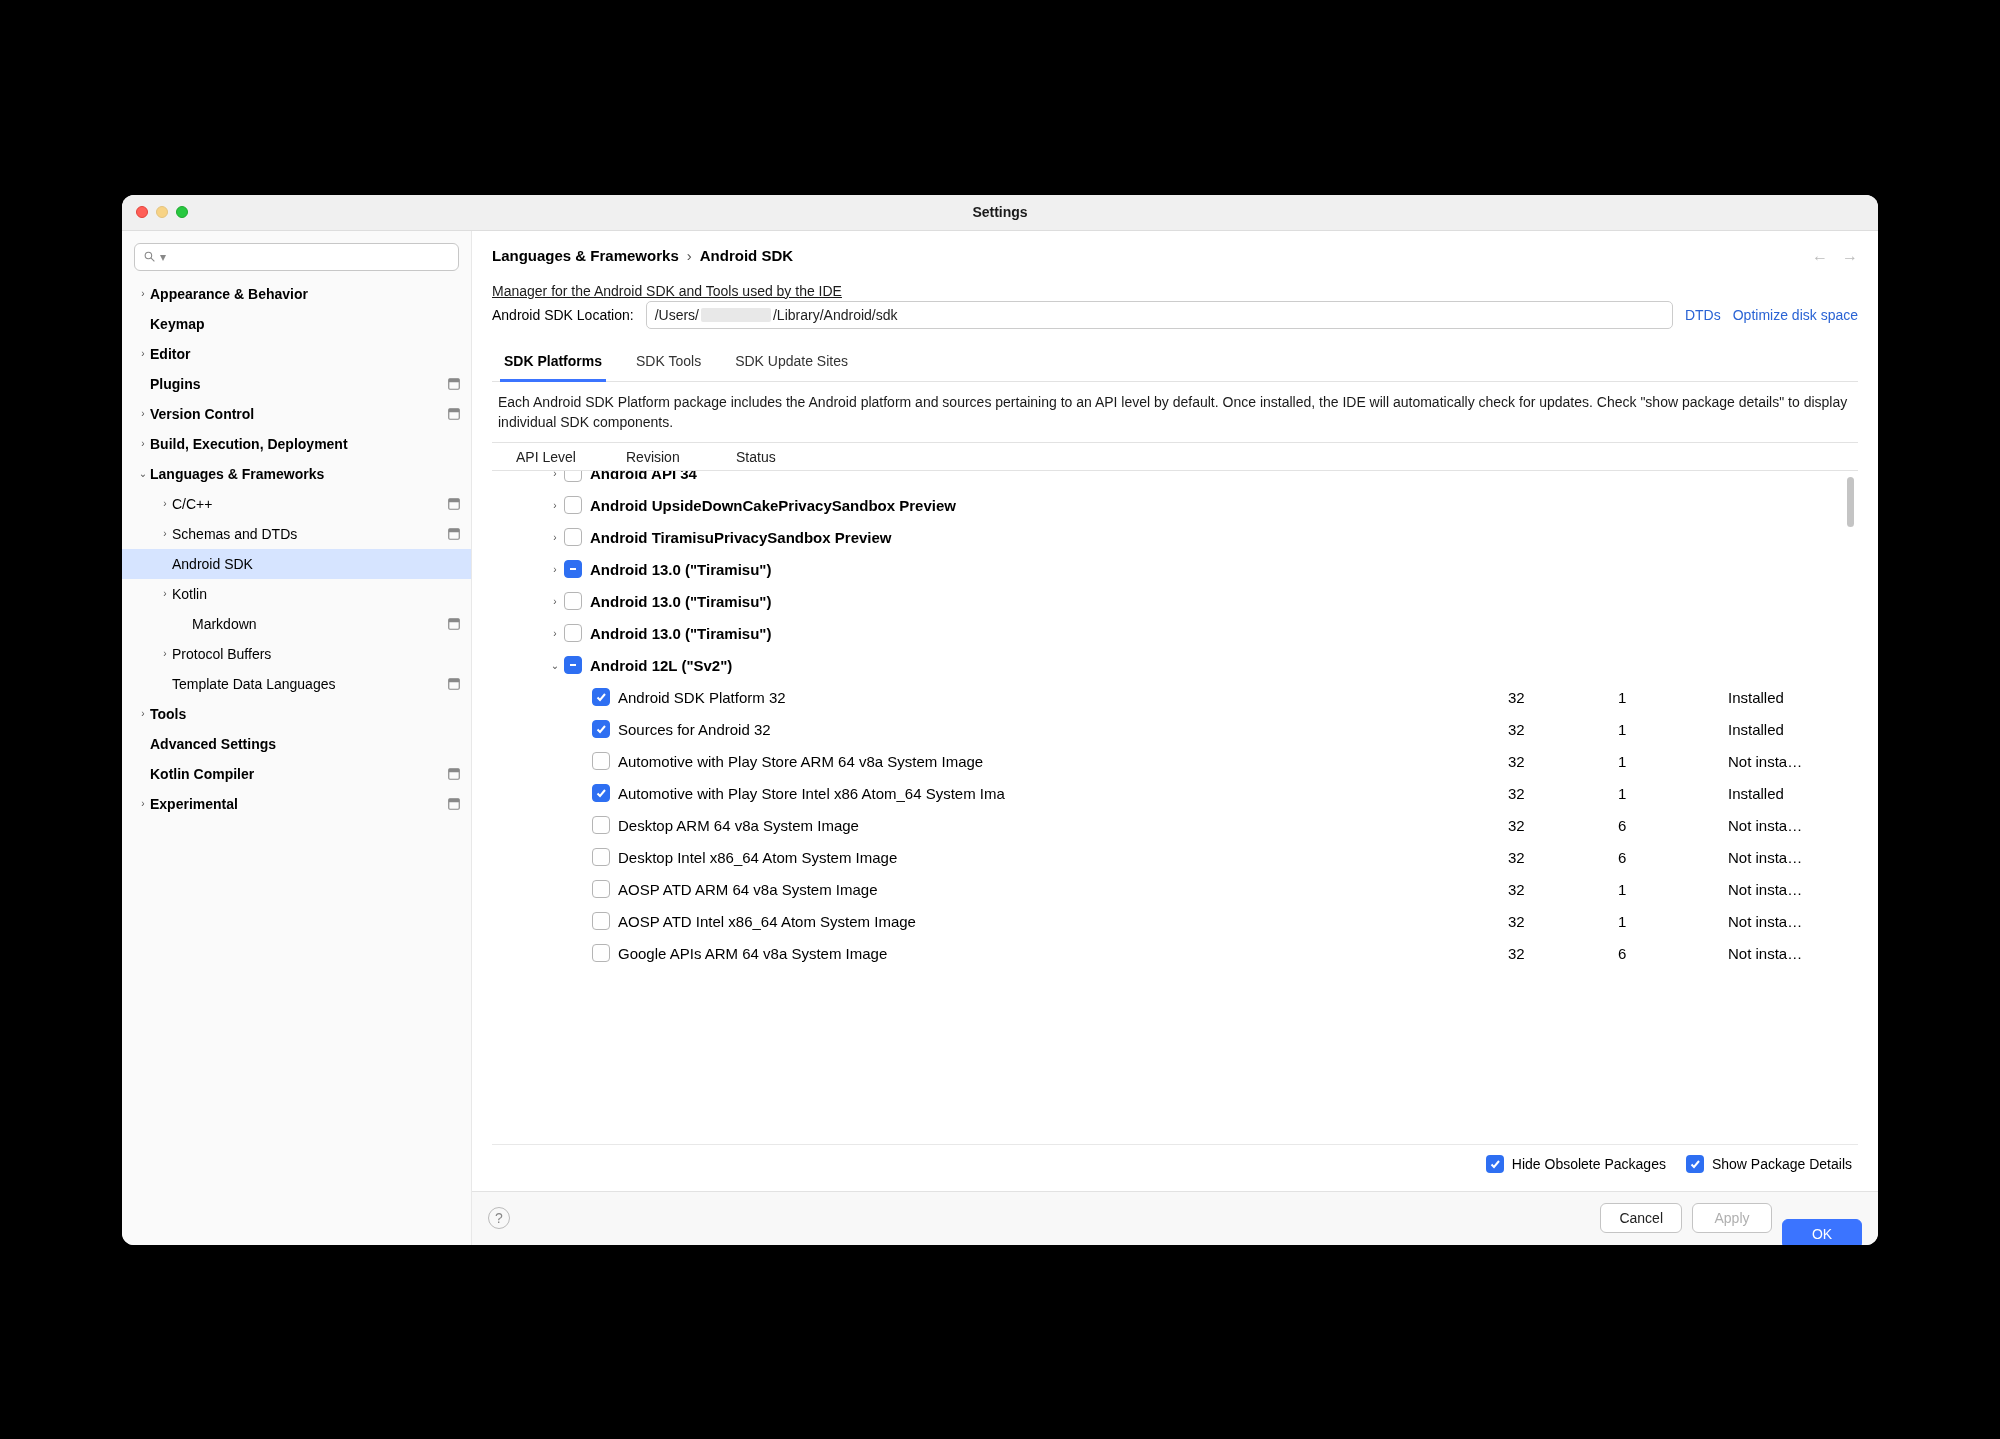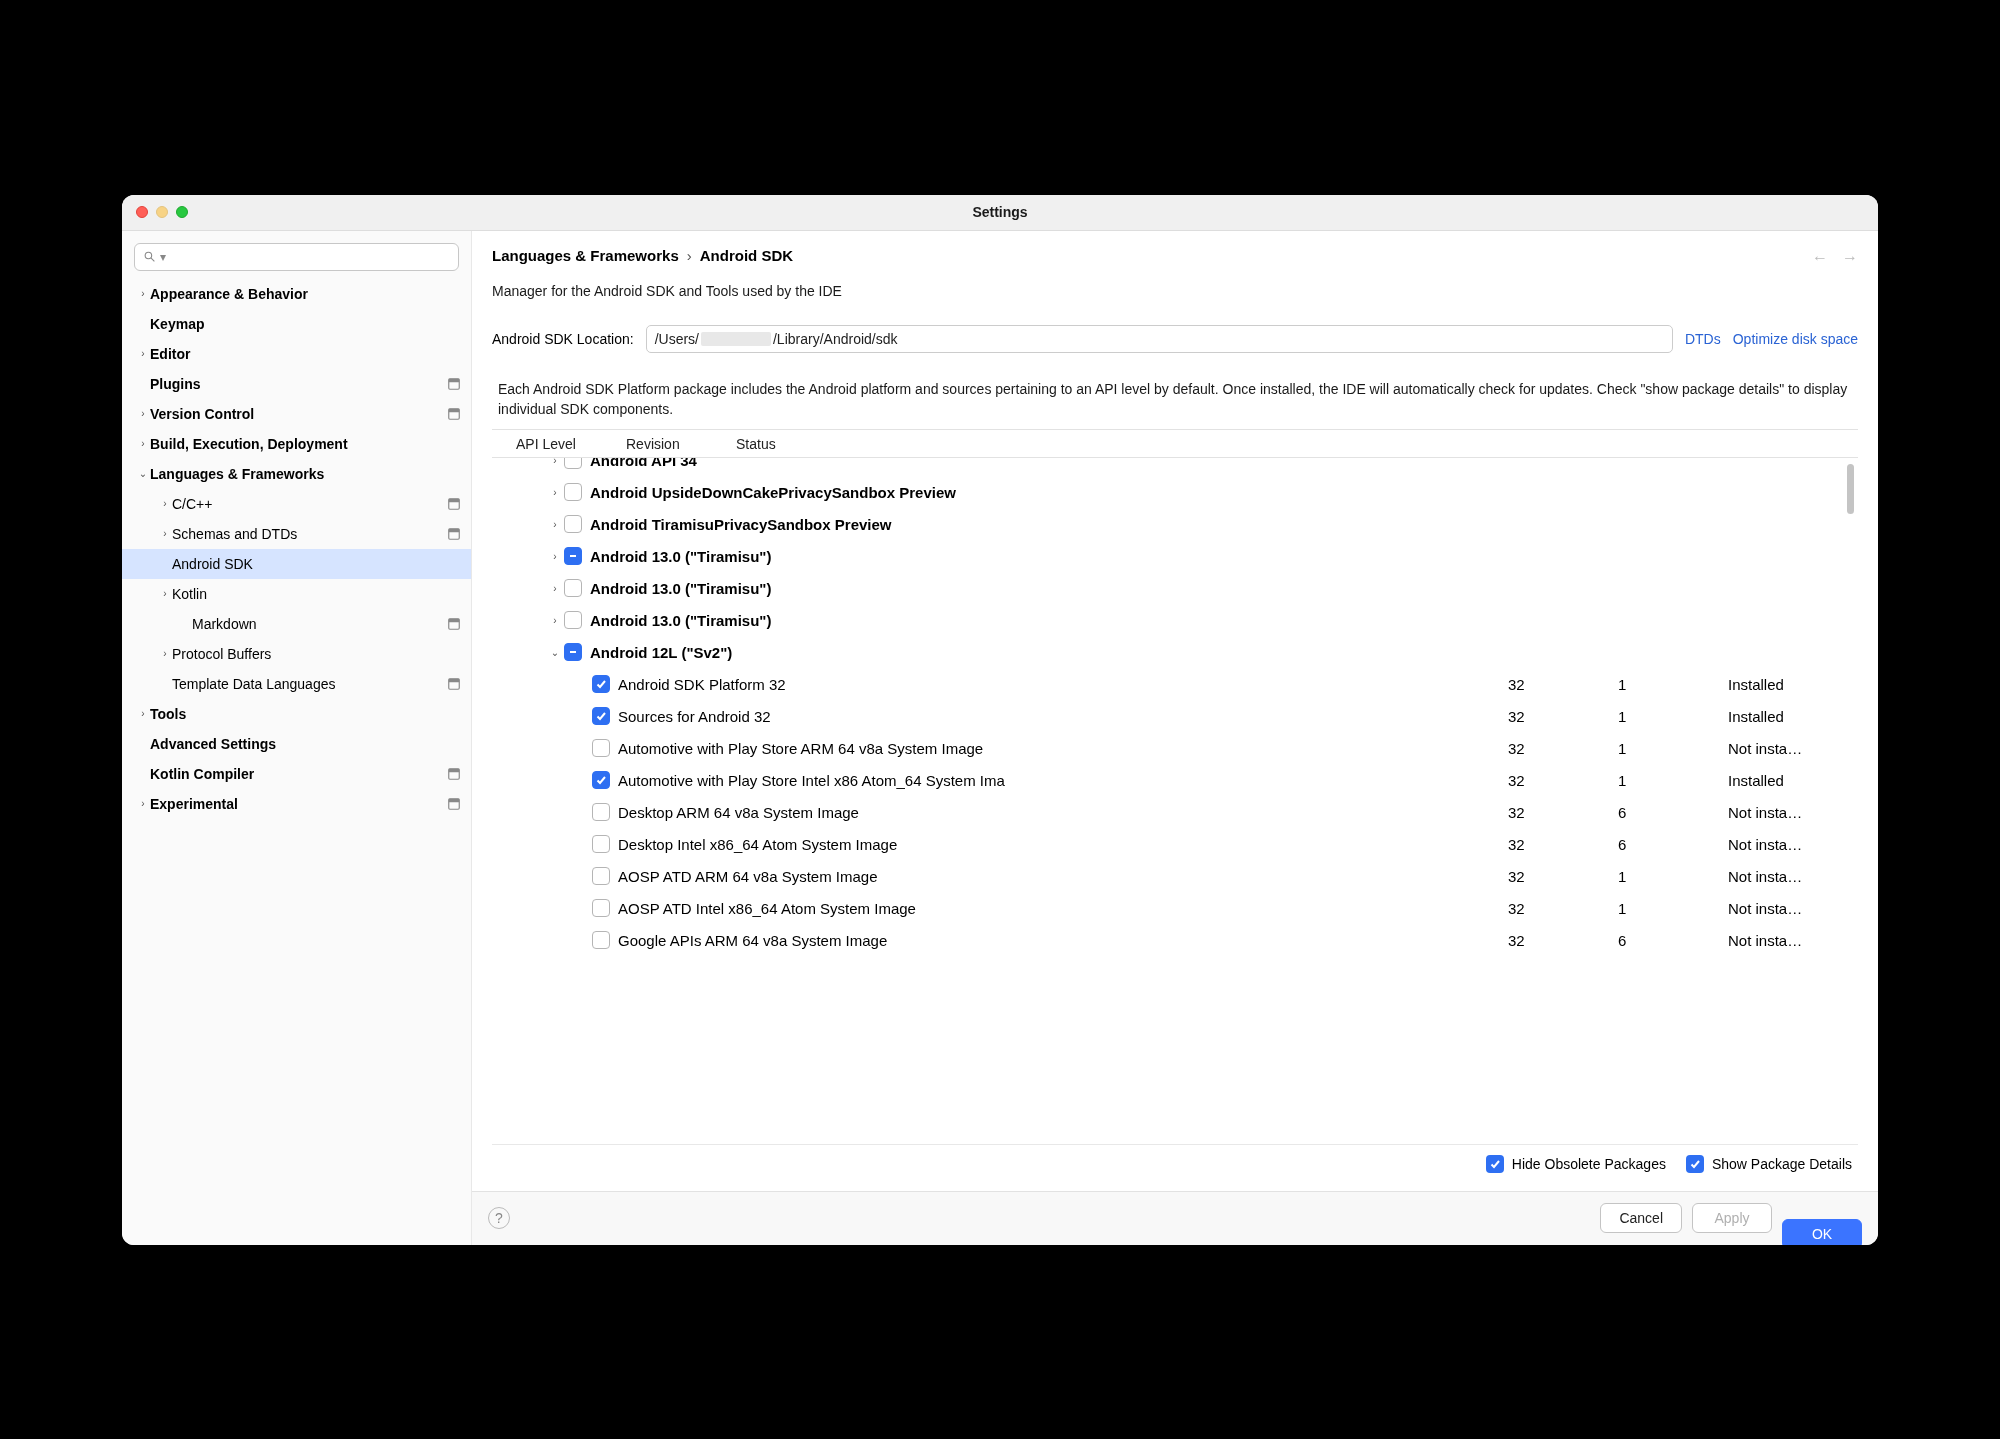--- a/index.html
+++ b/index.html
@@ -89,21 +89,21 @@
   .breadcrumb {
     display:flex;
     align-items:center;
     gap: 8px;
     font-size:15px;
     font-weight:700;
     margin-bottom: 18px;
   }
   .breadcrumb .sep { color:#555; font-weight:400; }
   .nav-arrows { margin-left:auto; display:flex; gap:14px; color:#bbb; font-size:16px;}
-  .desc { font-size:14px; color:#1a1a1a; margin-bottom:26px;}
+  .desc { font-size:14px; color:#1a1a1a; margin-bottom:2px;text-decoration:underline;}
   .loc-row { display:flex; align-items:center; gap:12px; margin-bottom:16px; font-size:14px;}
   .loc-input {
     flex:1;
     border:1px solid #ccc;
     border-radius:5px;
     height:28px;
     display:flex;
     align-items:center;
     padding:0 8px;
     background:#fff;
@@ -386,20 +386,25 @@
         <div class="loc-row">
           <span>Android SDK Location:</span>
           <div class="loc-input">
             <span>/Users/</span>
             <span class="redacted"></span>
             <span>/Library/Android/sdk</span>
           </div>
           <span class="link">DTDs</span>
           <span class="link">Optimize disk space</span>
         </div>
+        <div class="tabs">
+          <div class="tab active">SDK Platforms</div>
+          <div class="tab">SDK Tools</div>
+          <div class="tab">SDK Update Sites</div>
+        </div>
         <div class="tabdesc">Each Android SDK Platform package includes the Android platform and sources pertaining to an API level by default. Once installed, the IDE will automatically check for updates. Check "show package details" to display individual SDK components.</div>
         <div class="thead">
           <div class="col-api">API Level</div>
           <div class="col-rev">Revision</div>
           <div class="col-status">Status</div>
         </div>
         <div class="rows" id="rows">
           <div class="row bold" style="margin-top: -16px;">
               <span style="display:inline-block;width:30px"></span>
               <span class="chev">›</span>

